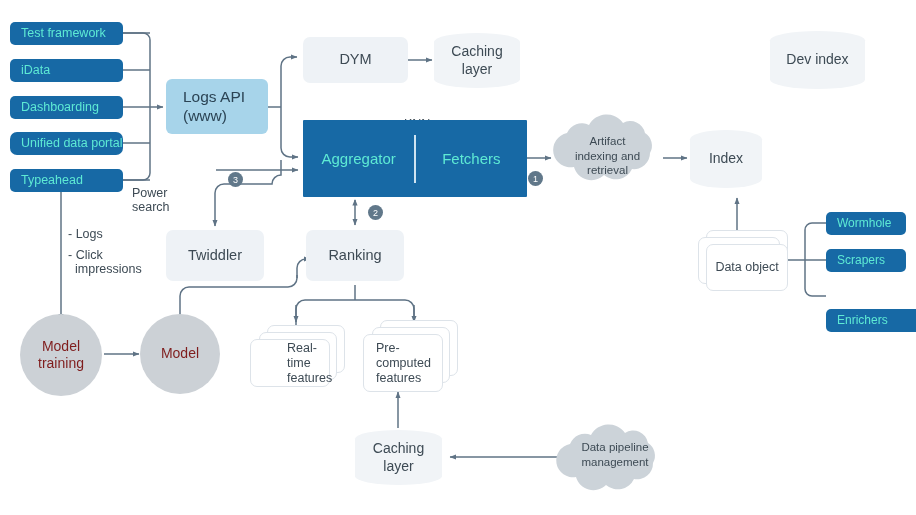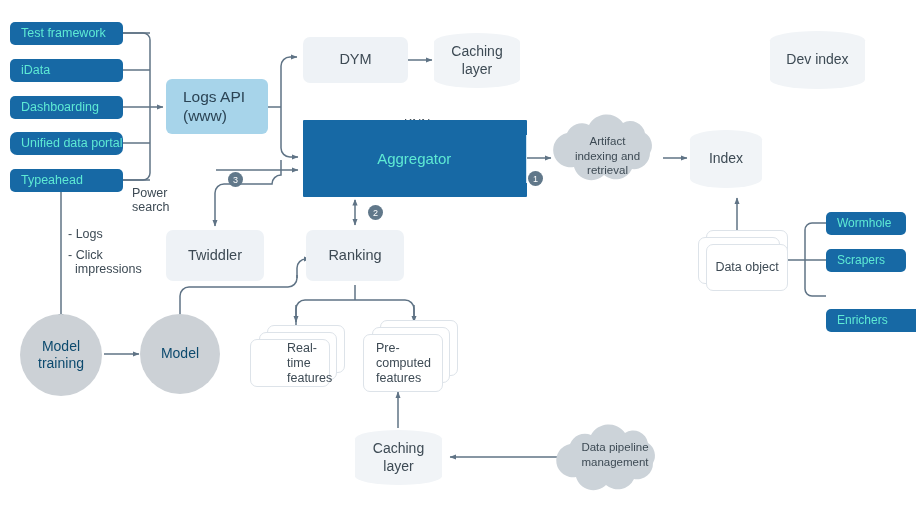--- a/index.html
+++ b/index.html
@@ -34,21 +34,21 @@
     justify-content:center;text-align:center;
   }
   
   .cyl{
     background:#f1f4f7;color:#3d4a54;font-size:14px;
     justify-content:center;text-align:center;
     border-radius:50% / 16%;
   }
   
   .circ{
-    background:#ccd1d6;border-radius:50%;color:#0c4a6e;font-size:14px;
+    background:#ccd1d6;border-radius:50%;color:#7f1d1d;font-size:14px;
     justify-content:center;text-align:center;
   }
   
   .txt{color:#3d4a54;font-size:12.5px;background:transparent;}
 
   
   .stack{position:absolute;}
   .stack .card{
     position:absolute;background:#ffffff;border:1px solid #dde3e9;border-radius:7px;
     box-sizing:border-box;
@@ -182,20 +182,21 @@
     <span class="lbl">KNN</span>
   </div>
 
   <div class="node cyl" style="left:434px;top:33px;width:86px;height:55px;">
     <span class="lbl"><span>Caching</span><br><span>layer</span></span>
   </div>
 
   <div class="node solid-blue" style="left:303px;top:120px;width:224px;height:77px;">
     <div style="flex:1;text-align:center;">Aggregator</div>
     <div style="width:1.5px;height:48px;background:#cfe4f2;"></div>
+    <div style="flex:1;text-align:center;">Fetchers</div>
   </div>
 
   <div class="node" style="left:555px;top:134px;width:105px;height:48px;display:block;text-align:center;font-size:11.5px;line-height:1.28;">
     <div>Artifact</div>
     <div>indexing and</div>
     <div>retrieval</div>
   </div>
 
   <div class="node cyl" style="left:690px;top:130px;width:72px;height:58px;">
     <span class="lbl">Index</span>

